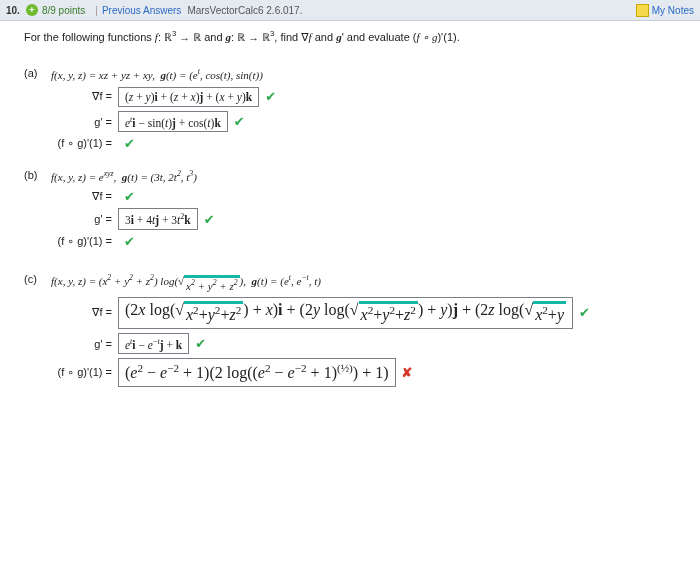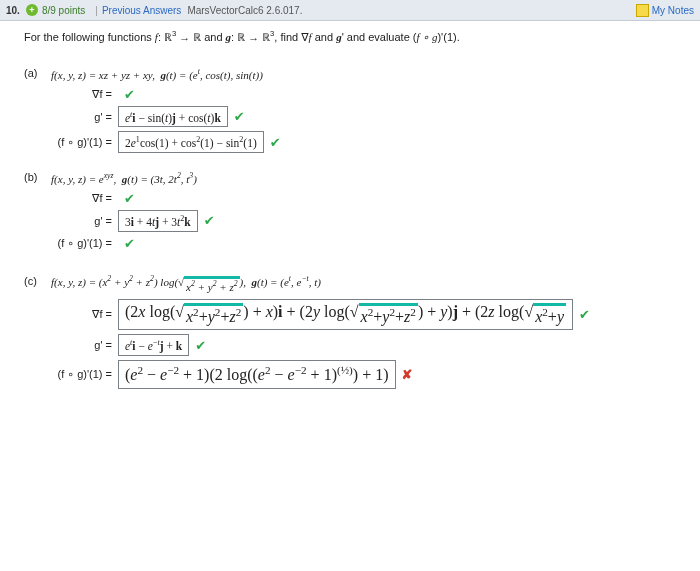--- a/index.html
+++ b/index.html
@@ -52,30 +52,30 @@
     <div class="prompt">
       <span>For the following functions </span><span class="m">f</span><span>: ℝ</span><sup>3</sup><span> → ℝ and </span><span class="m" style="font-weight:bold">g</span><span>: ℝ → ℝ</span><sup>3</sup><span>, find ∇</span><span class="m">f</span><span> and </span><span class="m" style="font-weight:bold">g</span><span>' and evaluate (</span><span class="m">f ∘ g</span><span>)'(1).</span>
     </div>
 
     <div class="part">
       <span class="partlabel">(a)</span>
       <span class="m">f(x, y, z) = xz + yz + xy, &nbsp;<b>g</b>(t) = (e<sup>t</sup>, cos(t), sin(t))</span>
     </div>
     <div class="row">
       <span class="lbl lblw1">∇f  =</span>
+      <span class="boxed">(<i>z</i> + <i>y</i>)<b>i</b> + (<i>z</i> + <i>x</i>)<b>j</b> + (<i>x</i> + <i>y</i>)<b>k</b></span>
       <span class="check">✔</span>
     </div>
     <div class="row">
       <span class="lbl lblw1">g'  =</span>
       <span class="boxed"><i>e</i><sup><i>t</i></sup><b>i</b> − sin(<i>t</i>)<b>j</b> + cos(<i>t</i>)<b>k</b></span>
       <span class="check">✔</span>
     </div>
     <div class="row">
       <span class="lbl lblw1">(f ∘ g)'(1)  =</span>
-      <span class="boxed">2<i>e</i><sup>1</sup>cos(1) + cos<sup>2</sup>(1) − sin<sup>2</sup>(1)</span>
       <span class="check">✔</span>
     </div>
 
     <div class="part" style="margin-top:18px">
       <span class="partlabel">(b)</span>
       <span class="m">f(x, y, z) = e<sup style="font-style:italic">xyz</sup>, &nbsp;<b>g</b>(t) = (3t, 2t<sup>2</sup>, t<sup>3</sup>)</span>
     </div>
     <div class="row">
       <span class="lbl lblw1">∇f  =</span>
       <span class="check">✔</span>

